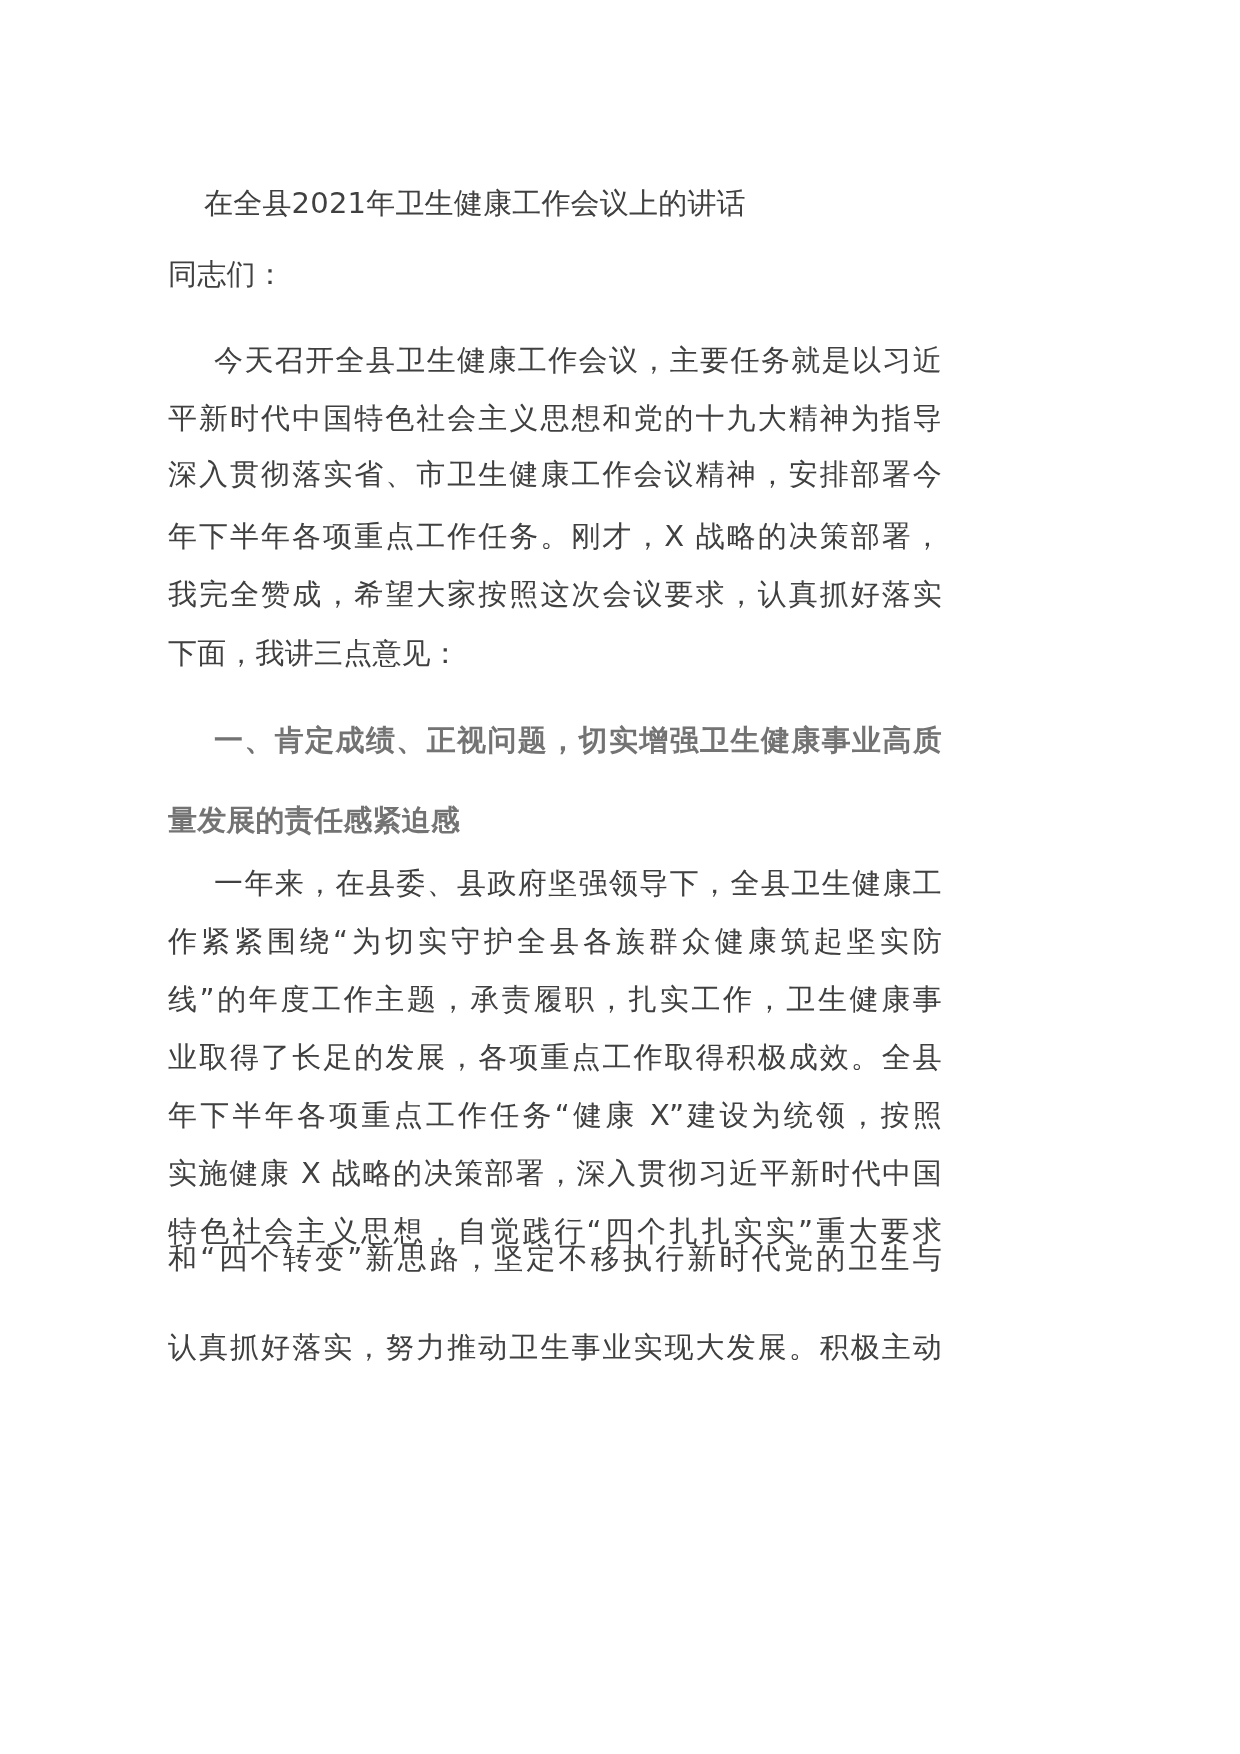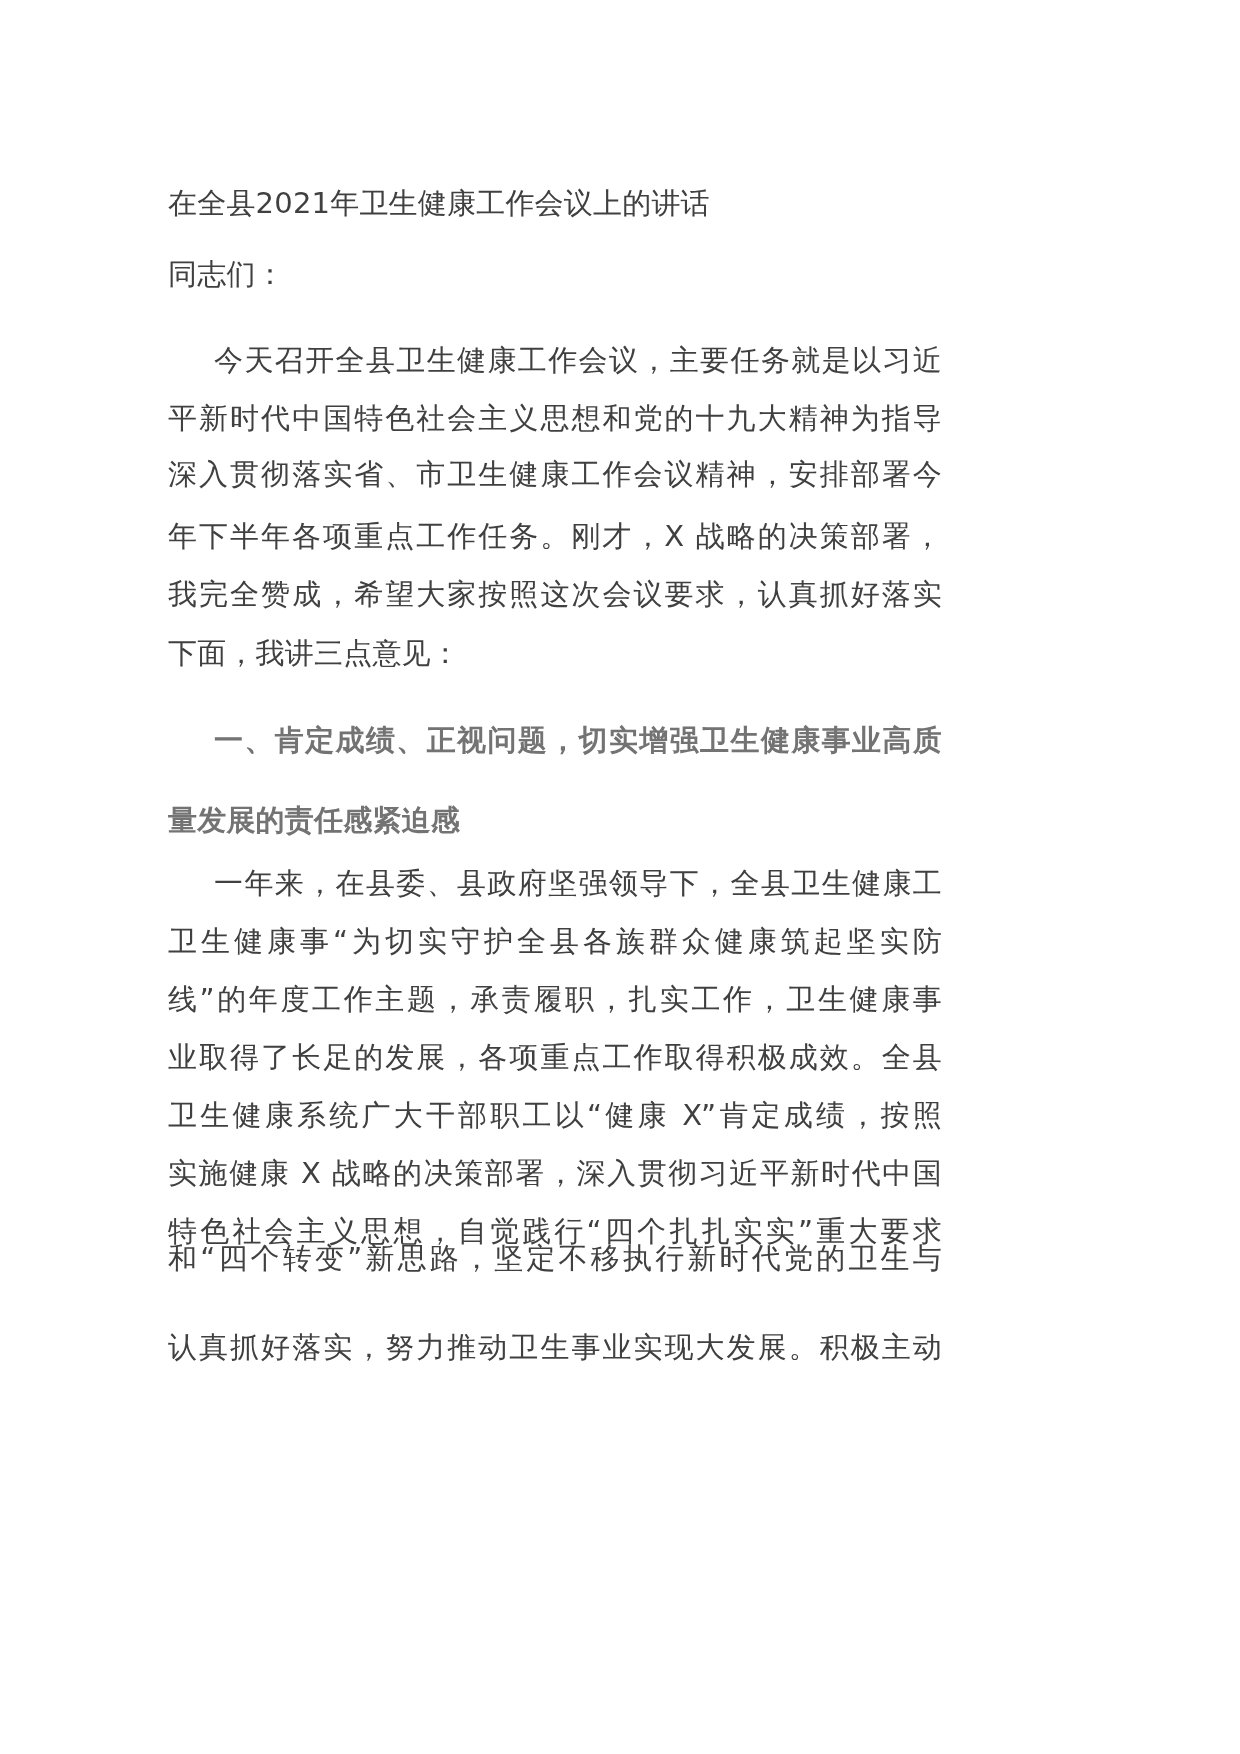--- a/index.html
+++ b/index.html
@@ -40,43 +40,43 @@
       text-align: justify;
       text-align-last: justify;
     }
     .justify.indent { width: 728px; }
   </style>
 </head>
 <body>
 
 <div class="page">
 
-  <div class="line" style="top:183px;">在全县2021年卫生健康工作会议上的讲话</div>
+  <div class="line" style="top:183px;margin-left:36px;">在全县2021年卫生健康工作会议上的讲话</div>
 
   <div class="line" style="top:254px;">同志们：</div>
 
   <div>
     <div class="line indent justify" style="top:340px;">今天召开全县卫生健康工作会议，主要任务就是以习近</div>
     <div class="line justify" style="top:398px;">平新时代中国特色社会主义思想和党的十九大精神为指导</div>
     <div class="line justify" style="top:457px;font-family:Liberation Mono, monospace;">深入贯彻落实省、市卫生健康工作会议精神，安排部署今</div>
     <div class="line justify" style="top:516px;">年下半年各项重点工作任务。刚才，X 战略的决策部署，</div>
     <div class="line justify" style="top:574px;">我完全赞成，希望大家按照这次会议要求，认真抓好落实</div>
     <div class="line" style="top:633px;">下面，我讲三点意见：</div>
   </div>
 
   <div>
     <div class="line indent bold justify" style="top:720px;">一、肯定成绩、正视问题，切实增强卫生健康事业高质</div>
     <div class="line bold" style="top:777px;margin-top:23px;">量发展的责任感紧迫感</div>
   </div>
 
   <div>
     <div class="line indent justify" style="top:863px;font-family:Liberation Serif, serif;">一年来，在县委、县政府坚强领导下，全县卫生健康工</div>
-    <div class="line justify" style="top:921px;">卫生健康事“为切实守护全县各族群众健康筑起坚实防</div>
+    <div class="line justify" style="top:921px;">作紧紧围绕“为切实守护全县各族群众健康筑起坚实防</div>
     <div class="line justify" style="top:979px;">线”的年度工作主题，承责履职，扎实工作，卫生健康事</div>
     <div class="line justify" style="top:1037px;">业取得了长足的发展，各项重点工作取得积极成效。全县</div>
-    <div class="line justify" style="top:1095px;">卫生健康系统广大干部职工以“健康 X”肯定成绩，按照</div>
+    <div class="line justify" style="top:1095px;">年下半年各项重点工作任务“健康 X”建设为统领，按照</div>
     <div class="line justify" style="top:1153px;">实施健康 X 战略的决策部署，深入贯彻习近平新时代中国</div>
     <div class="line justify" style="top:1211px;">特色社会主义思想，自觉践行“四个扎扎实实”重大要求</div>
     <div class="line justify" style="top:1212px;margin-top:26px;">和“四个转变”新思路，坚定不移执行新时代党的卫生与</div>
     <div class="line justify" style="top:1327px;">认真抓好落实，努力推动卫生事业实现大发展。积极主动</div>
   </div>
 
 </div>
 
 </body></html>

